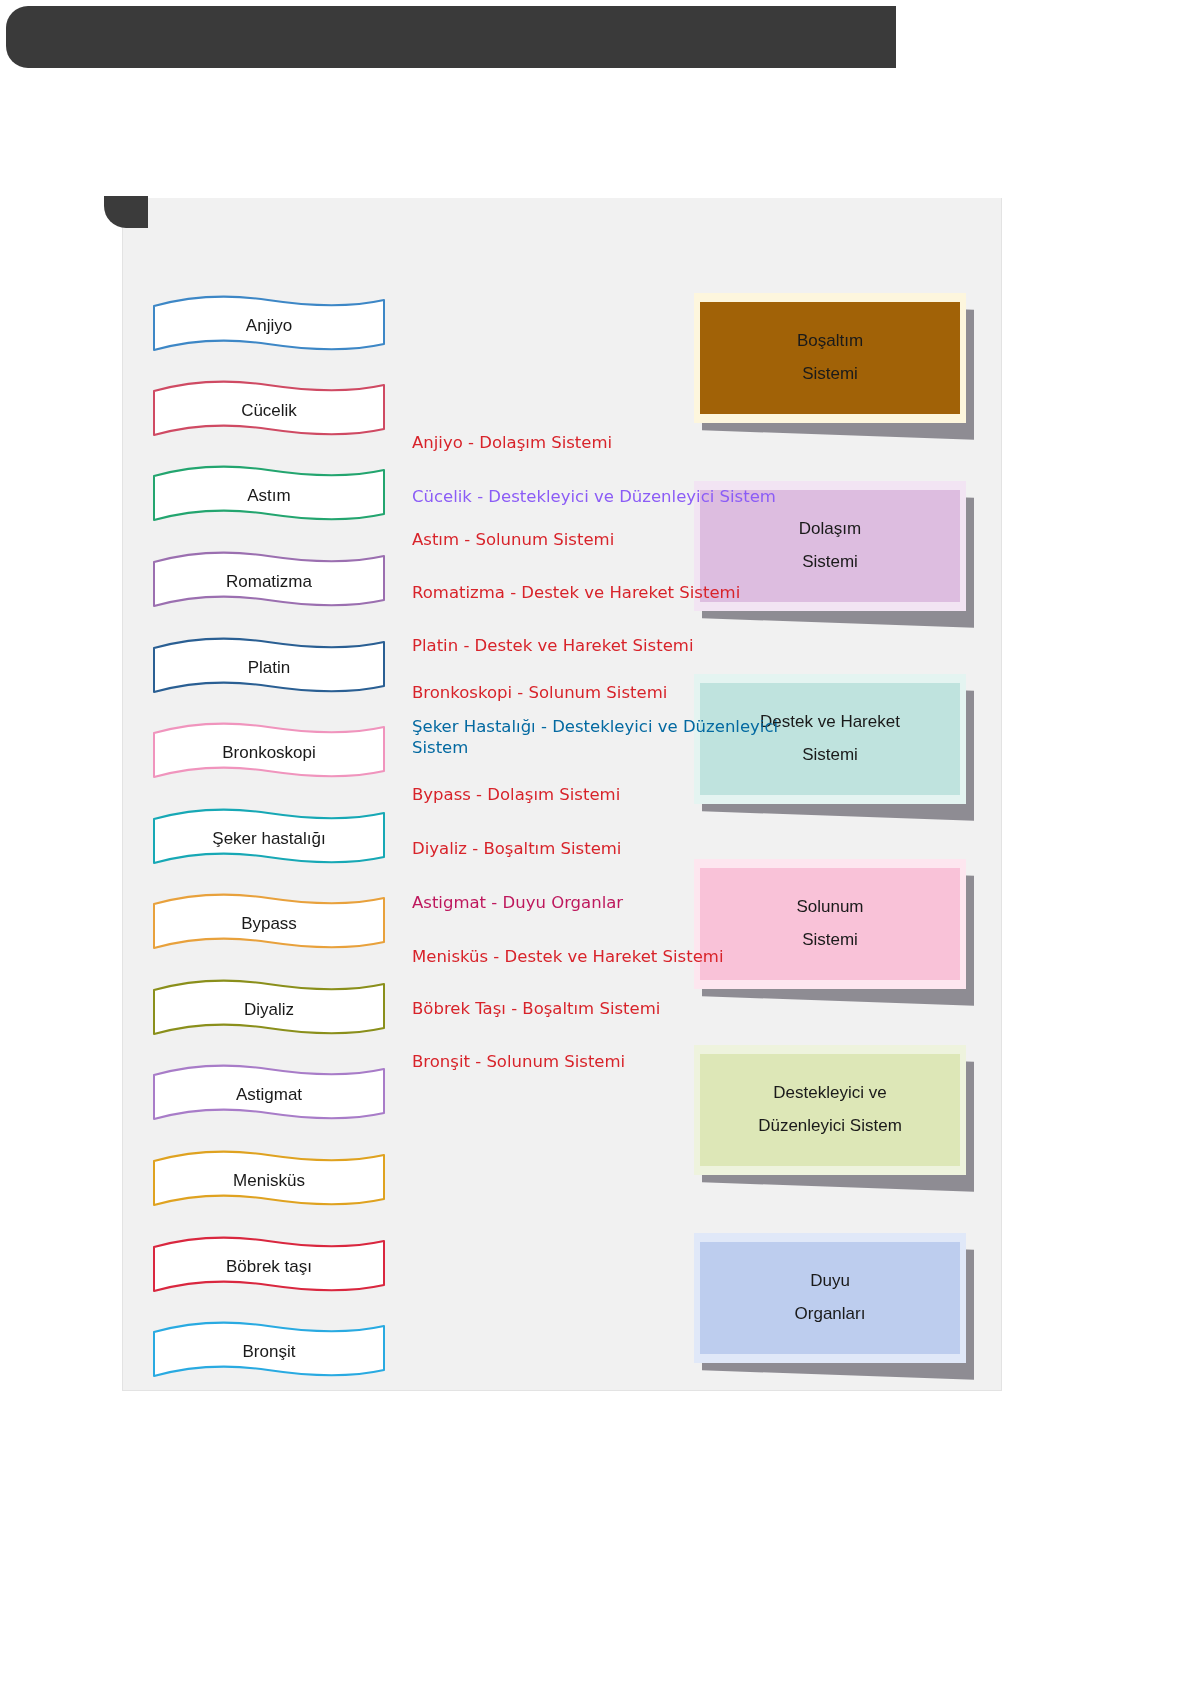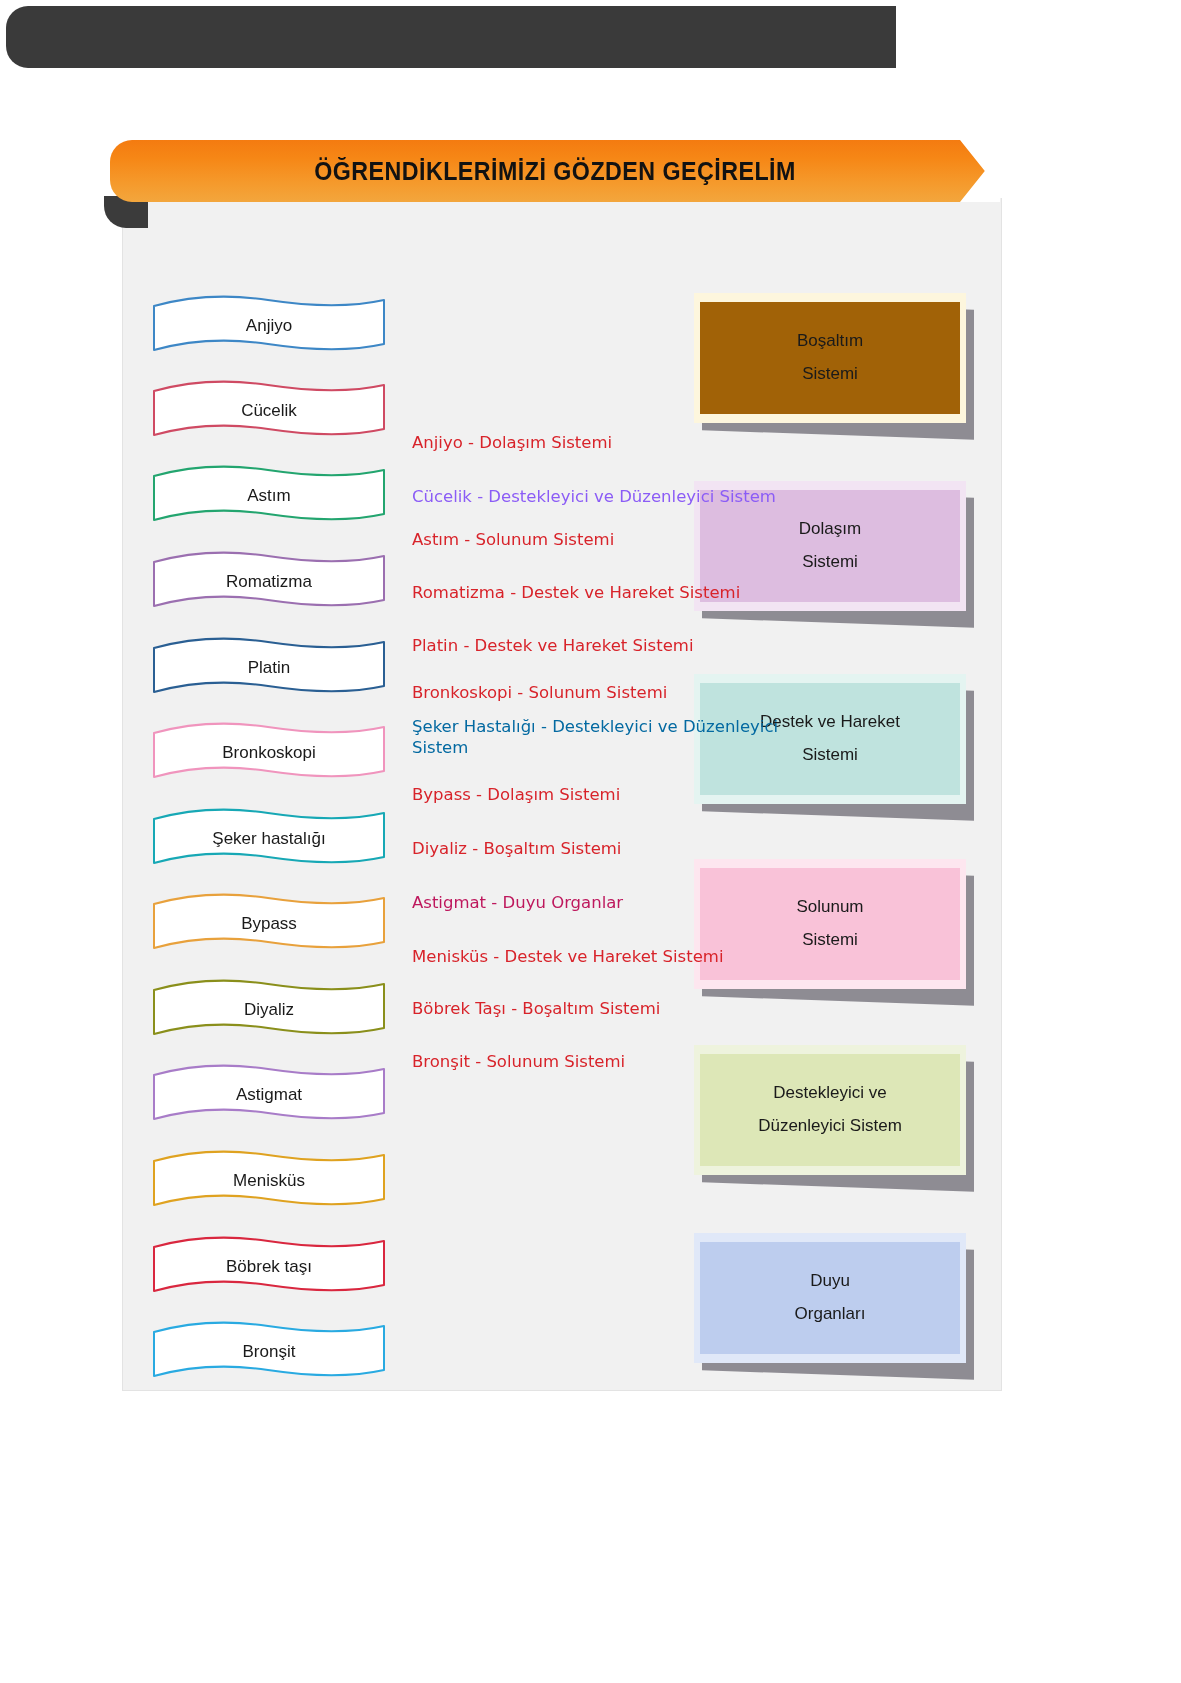--- a/index.html
+++ b/index.html
@@ -211,26 +211,20 @@
 </style>
 </head>
 <body>
 
 <div id="page">
 
   <div class="sheet-nub"></div>
   <div class="sheet"></div>
 
   <div class="banner-shadow"></div>
-  <div class="banner">
-    <div class="banner-body"></div>
-    <div class="banner-notch-dark"></div>
-    <div class="banner-notch"></div>
-    <div class="banner-title">ÖĞRENDİKLERİMİZİ GÖZDEN GEÇİRELİM</div>
-  </div>
 
 
   <div id="concepts">
       <div class="ribbon" style="left: 150px; top: 292px;">
         <svg viewBox="0 0 238 66">
           <path d="M4,14 C40,4 78,2 118,8 C158,14 198,16 234,8 L234,52 C198,60 158,58 118,52 C78,46 40,48 4,58 Z" fill="#ffffff" stroke="#3d87c6" stroke-width="2" stroke-linejoin="round"></path>
         </svg>
         <div class="ribbon-label">Anjiyo</div>
       </div>
       <div class="ribbon" style="left: 150px; top: 377px;">

